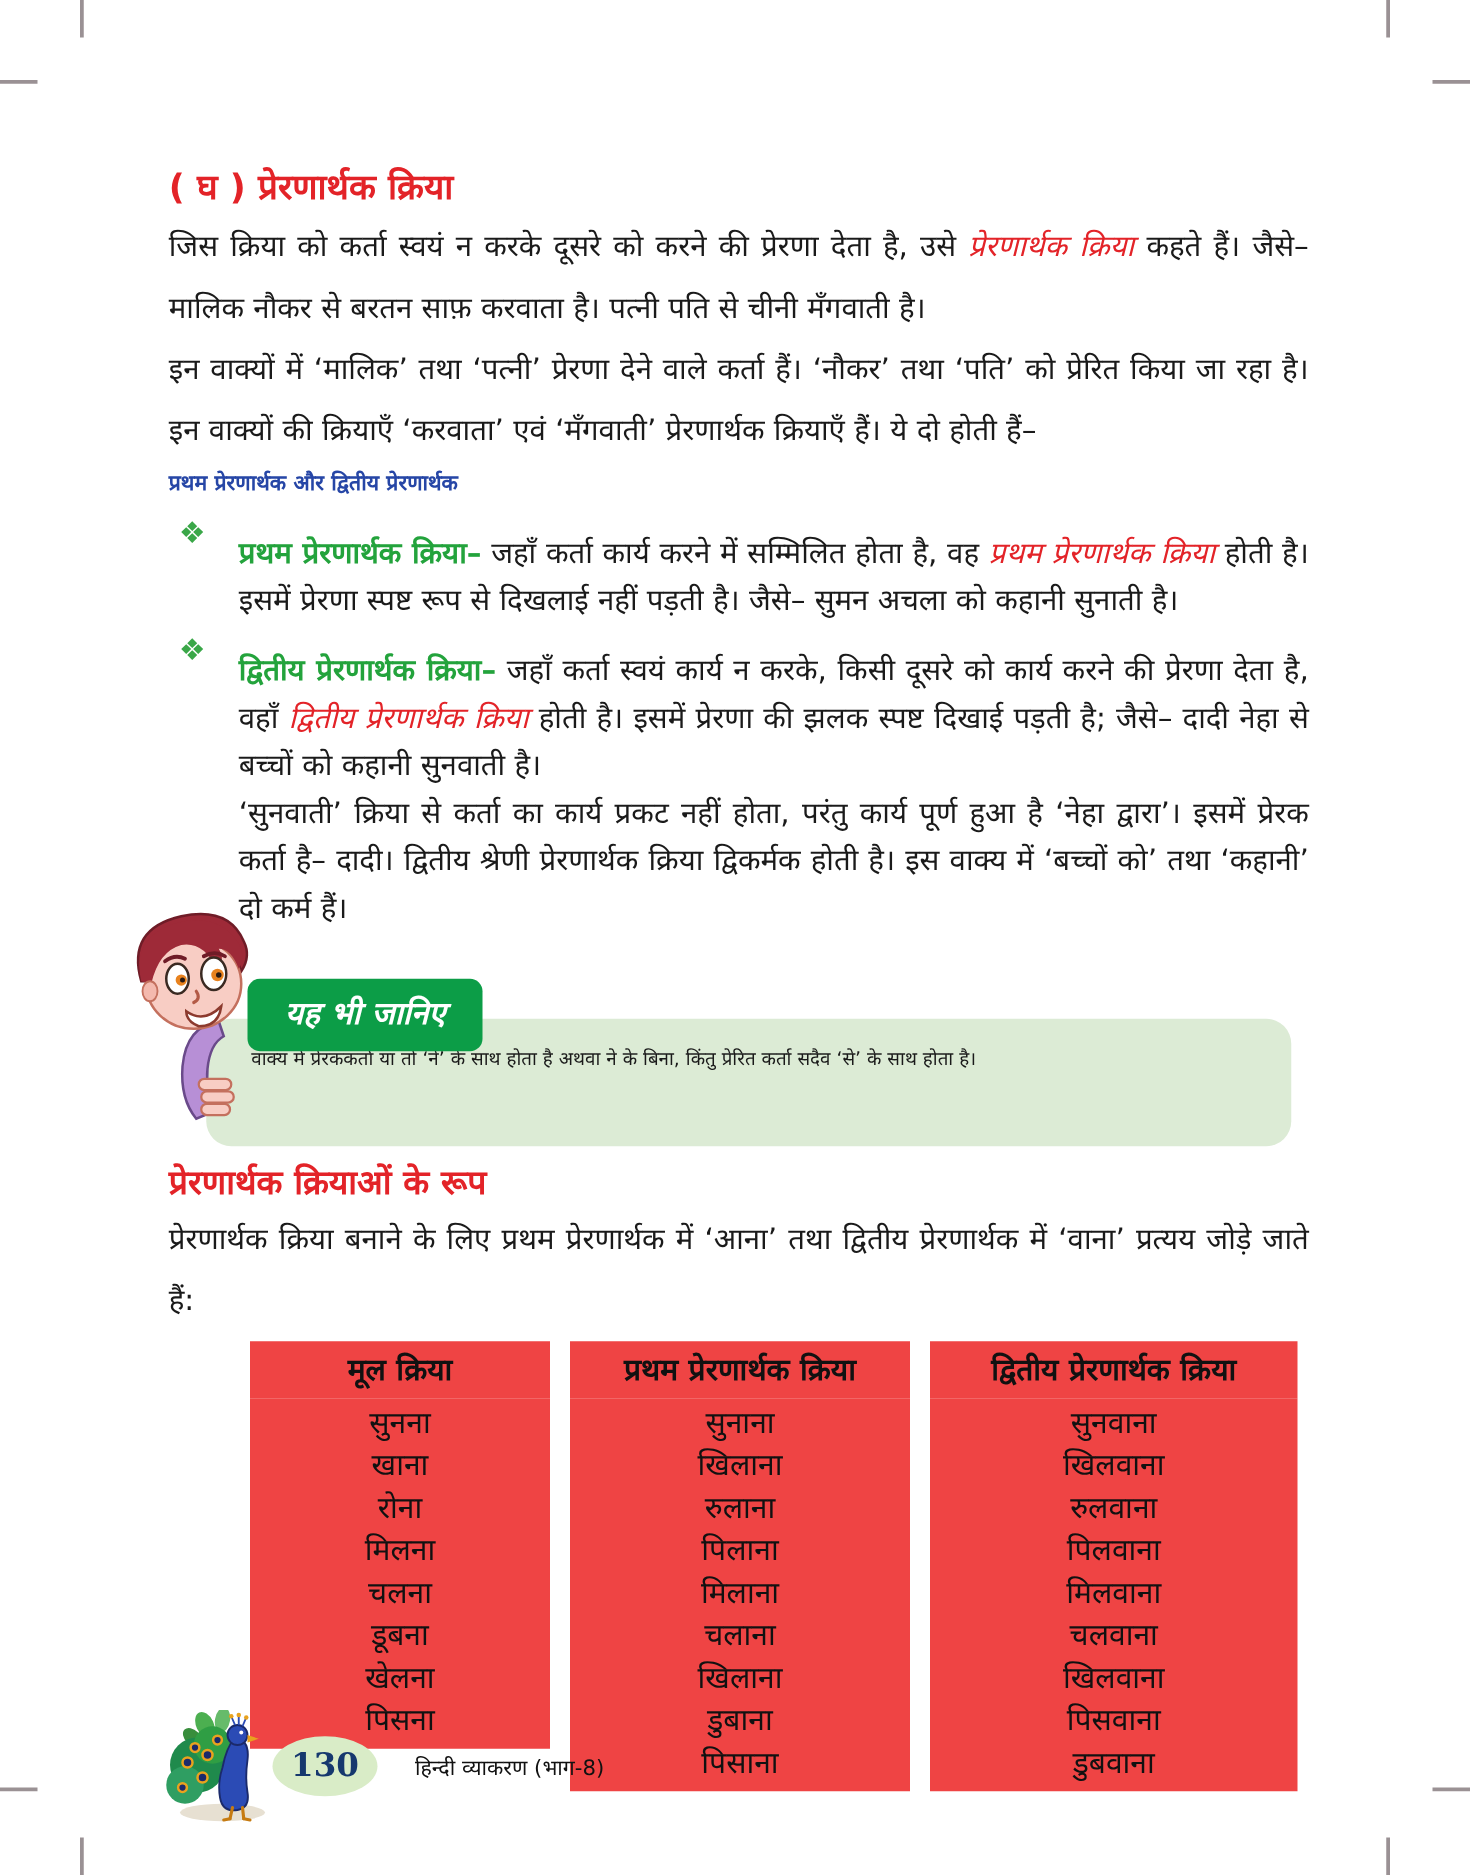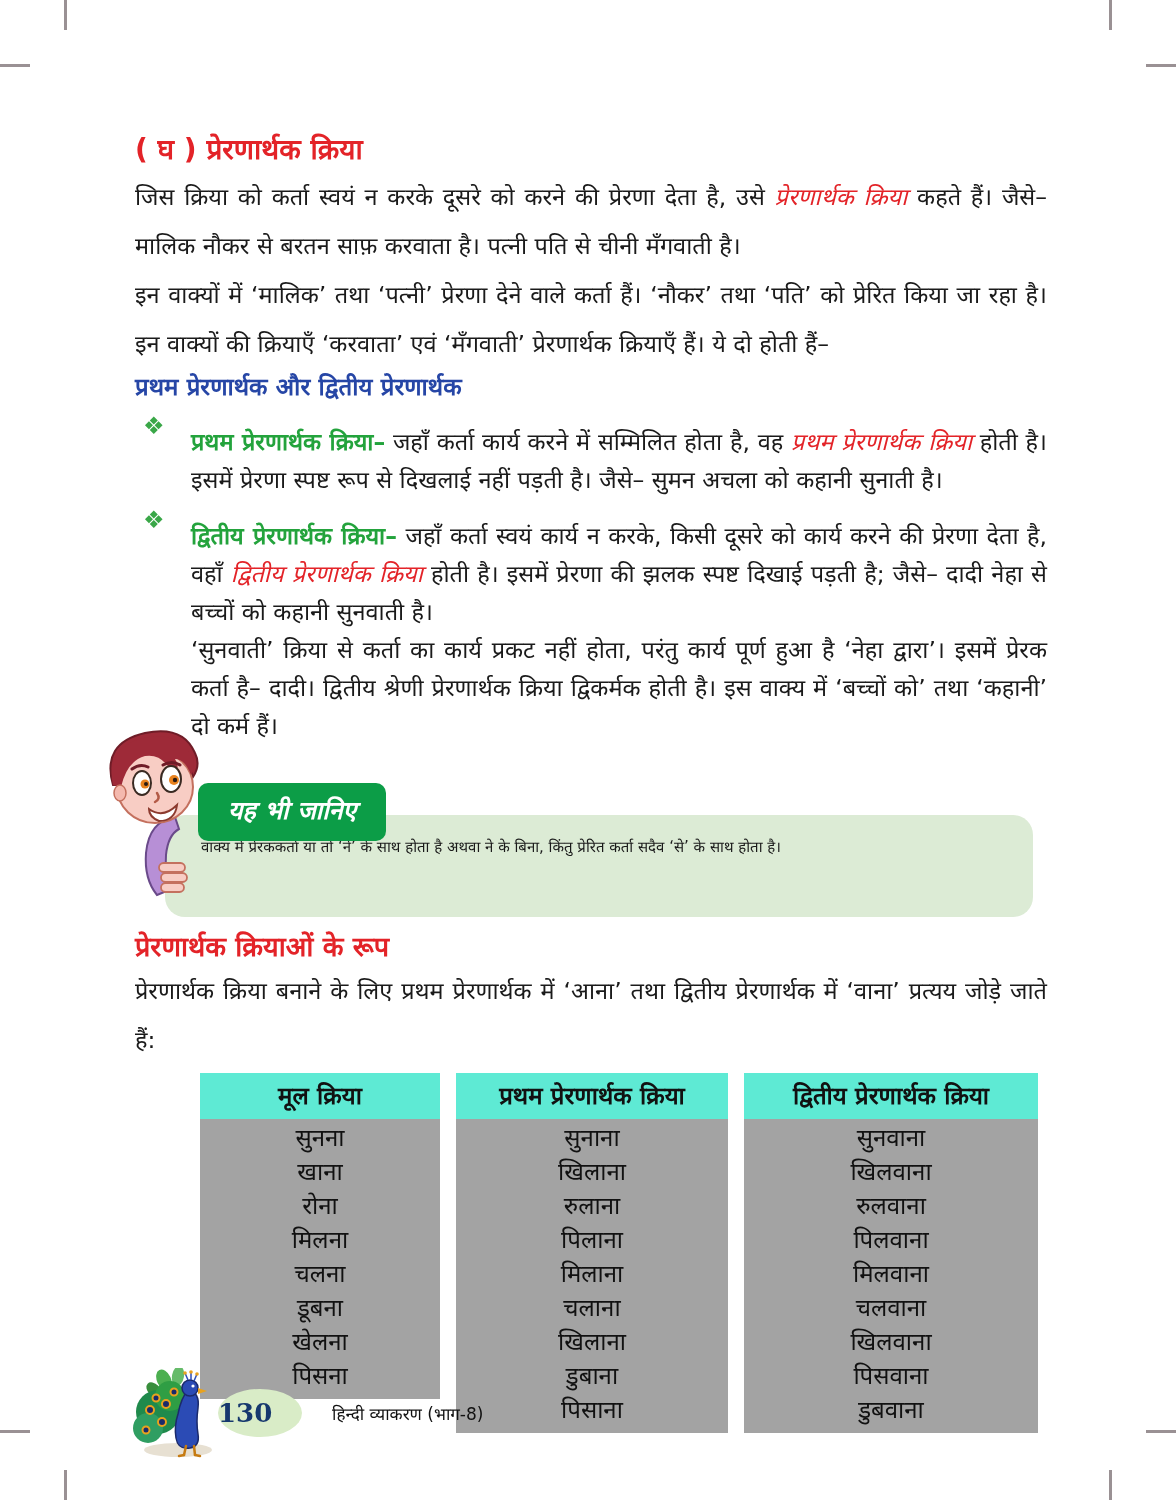--- a/index.html
+++ b/index.html
@@ -13,21 +13,21 @@
   .mv{width:3px;height:30px;}
   .mh{width:30px;height:3px;}
 
   .content{position:absolute;left:135px;top:133px;width:912px;}
 
   .section-heading{
     font-size:28px;font-weight:bold;color:#e32328;margin:0 0 6px 0;line-height:34px;
   }
   .body-par{font-size:23.5px;line-height:49px;text-align:justify;margin:0;}
   .red-italic{color:#e32328;font-style:italic;}
-  .subheading{font-size:24px;font-weight:bold;color:#2646a6;line-height:36px;margin:0;}
+  .subheading{font-size:17px;font-weight:bold;color:#2646a6;line-height:36px;margin:0;}
 
   .bullet-row{display:flex;margin-top:2px;}
   .bullet-marker{width:56px;flex:0 0 56px;padding-left:8px;box-sizing:border-box;
     color:#3aa748;font-size:24px;line-height:38px;}
   .bullet-body{flex:1;margin-top:16px;}
   .bullet-text{font-size:23.5px;line-height:38px;text-align:justify;margin:0;}
   .green-lead{color:#23a33c;font-weight:bold;}
 
   .know-wrap{position:relative;height:170px;margin-top:4px;}
   .know-label{
@@ -43,29 +43,29 @@
   .know-panel p{font-size:15px;line-height:38px;text-align:justify;margin:0;}
   .boy{position:absolute;left:-48px;top:-28px;z-index:3;}
 
   .forms-heading{font-size:27px;font-weight:bold;color:#e32328;margin:10px 0 2px 0;line-height:36px;}
 
   .vf-table{display:flex;margin-left:65px;margin-top:8px;gap:16px;}
   .vf-col{display:flex;flex-direction:column;}
   .vf-col:nth-child(1){width:240px;}
   .vf-col:nth-child(2){width:272px;}
   .vf-col:nth-child(3){width:294px;}
-  .vf-head{background:#5eead4;height:46px;line-height:46px;text-align:center;
+  .vf-head{background:#ef4444;height:46px;line-height:46px;text-align:center;
     font-size:24px;font-weight:bold;color:#111;}
-  .vf-body{background:#a3a3a3;padding:2px 0 6px 0;}
+  .vf-body{background:#ef4444;padding:2px 0 6px 0;}
   .vf-cell{height:34px;line-height:34px;text-align:center;font-size:24px;color:#111;}
 
   .footer{position:absolute;left:128px;top:1368px;display:flex;align-items:center;z-index:2;}
   .page-blob{
     margin-left:-14px;width:84px;height:48px;border-radius:50%;
-    background:#d9ecc7;line-height:48px;
+    background:#d9ecc7;text-align:center;line-height:48px;
     font-size:26px;font-weight:bold;color:#16386e;
     font-family:"DejaVu Serif","Liberation Serif",serif;
   }
   .book-title{margin-left:30px;font-size:17px;color:#111;}
 </style>
 </head>
 <body>
 
 <div class="mark mv" style="left:64px;top:0;"></div>
 <div class="mark mv" style="left:1109px;top:0;"></div>

